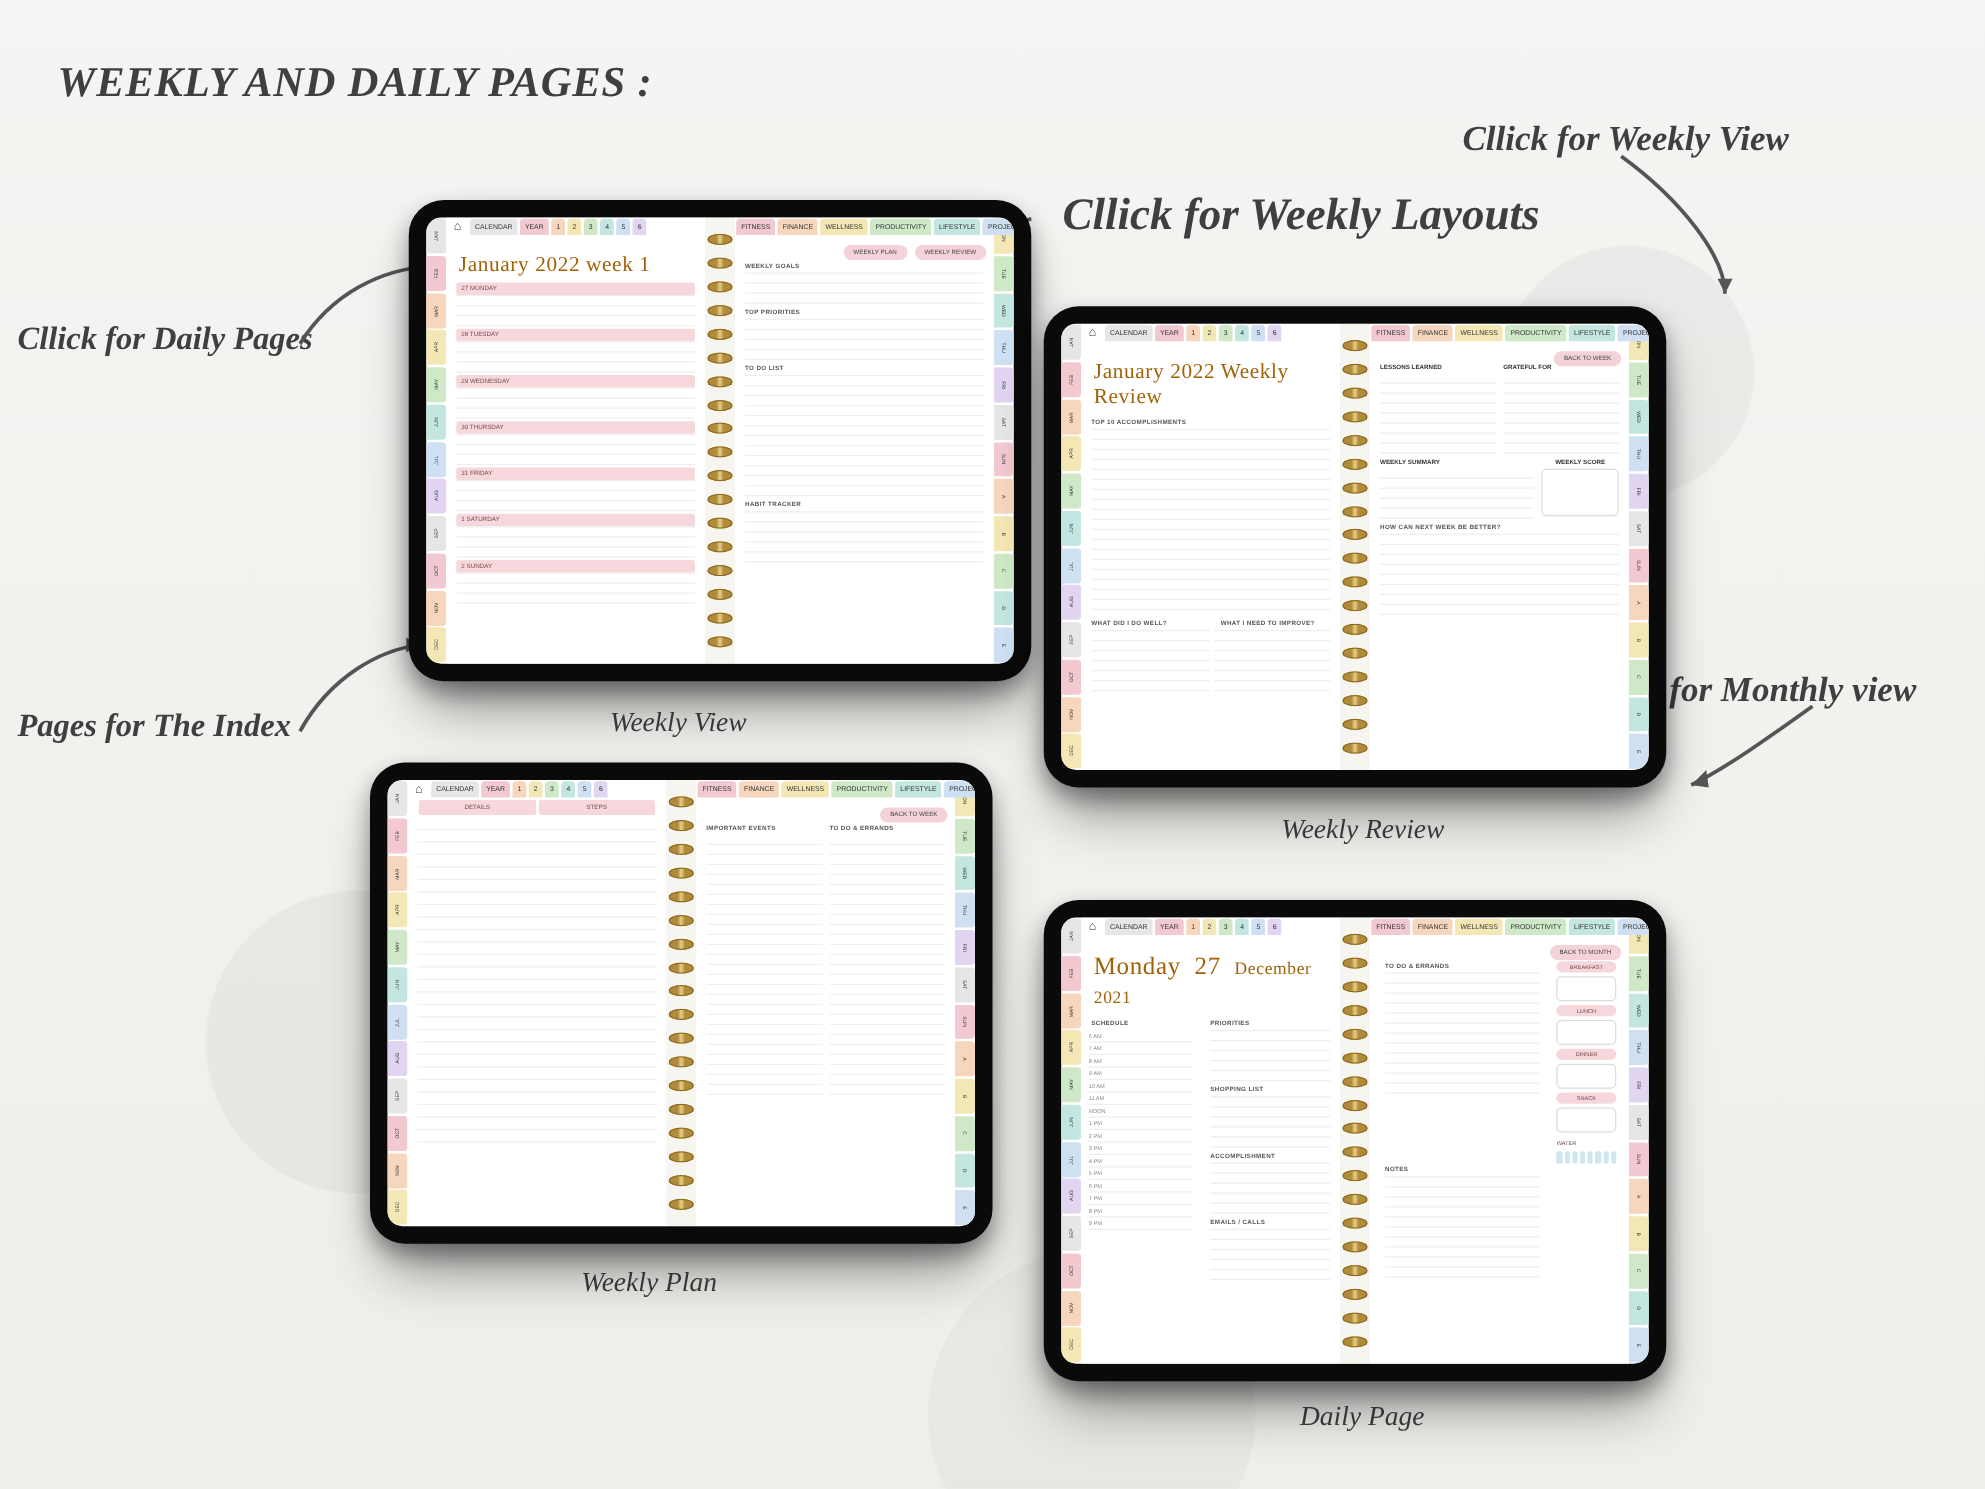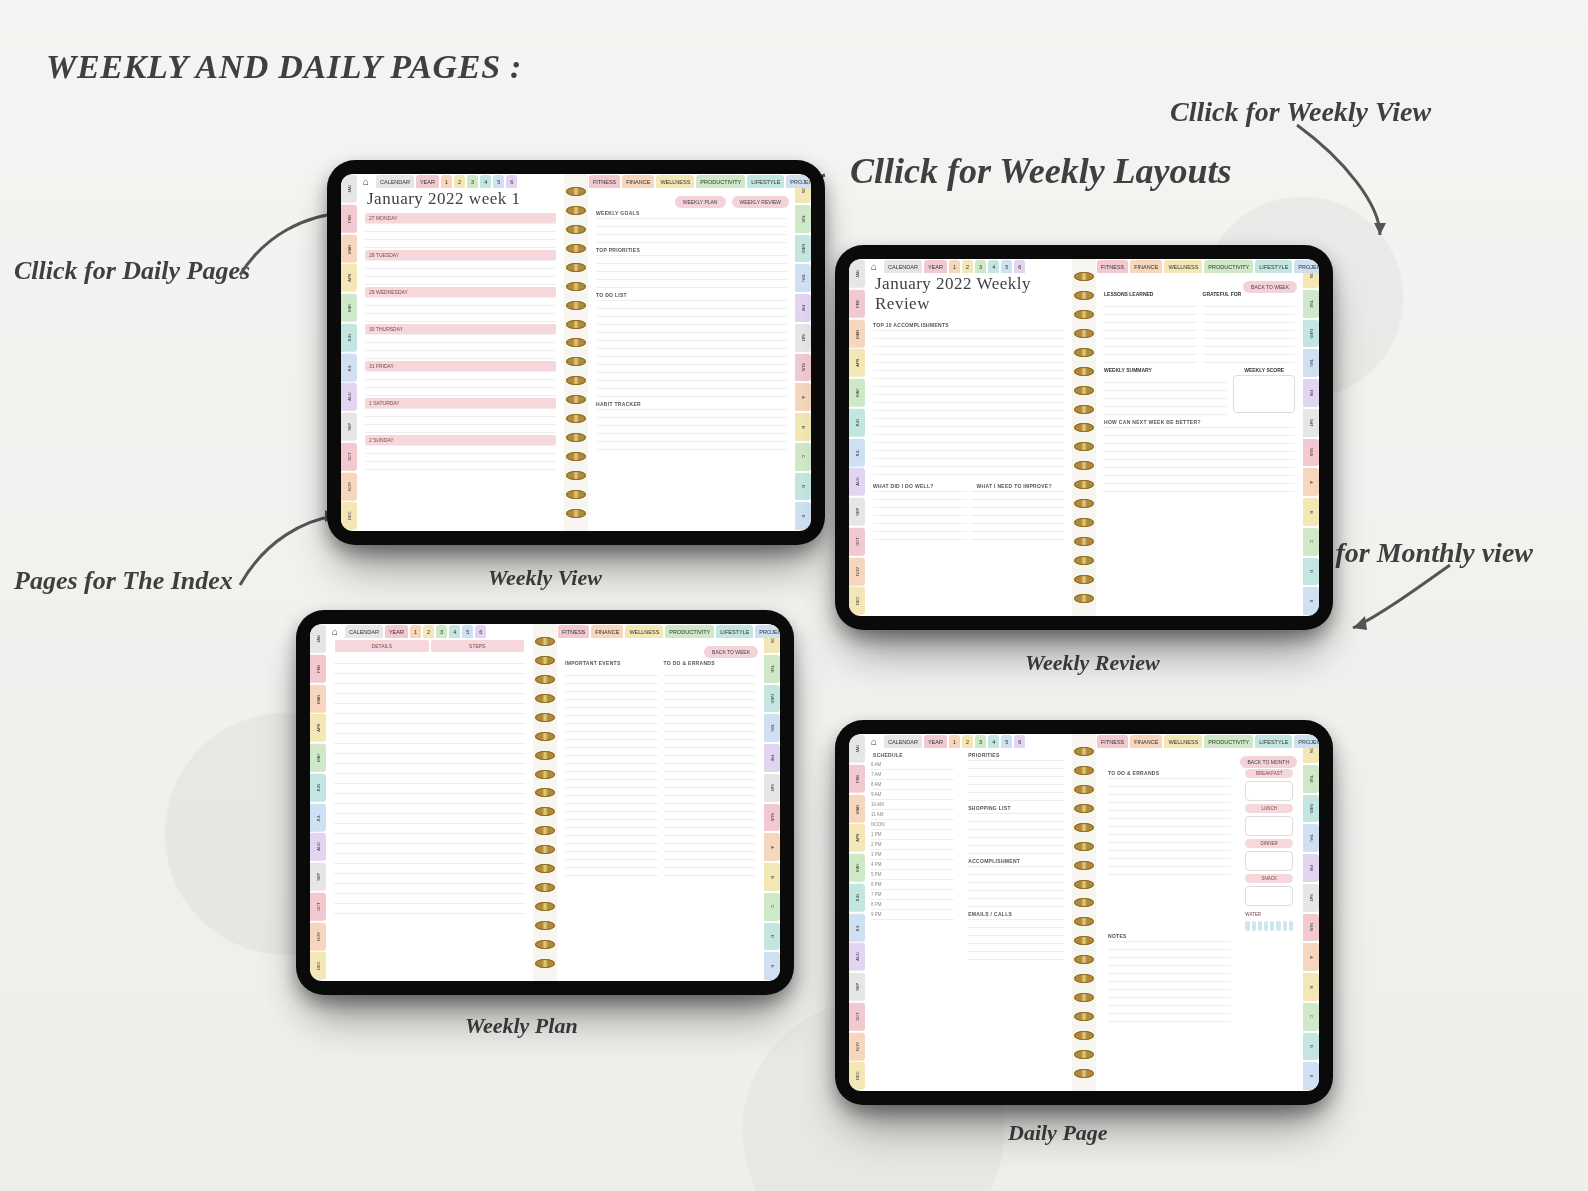--- a/index.html
+++ b/index.html
@@ -13,21 +13,21 @@
 
   
   .mktext{position:absolute;font-style:italic;font-weight:700;color:#3f3f3f;white-space:nowrap}
   #page-title   {left:46px; top:48px; font-size:34px;letter-spacing:.02em}
   #callout-daily{left:14px; top:256px;font-size:26px}
   #callout-index{left:14px; top:566px;font-size:26px}
   #callout-wklay{left:850px;top:150px;font-size:36px}
   #callout-wkvw {left:1170px;top:96px;font-size:28px}
   #callout-month{left:1260px;top:537px;font-size:28px}
 
-  .caption{position:absolute;font-style:italic;font-weight:700;font-size:22px;color:#3f3f3f;white-space:nowrap;text-align:center}
+  .caption{position:absolute;font-style:italic;font-weight:400;font-size:22px;color:#3f3f3f;white-space:nowrap;text-align:center}
 
   
   svg.arrow{position:absolute;overflow:visible;pointer-events:none}
   .arrow path{stroke:#555;stroke-width:3;fill:none}
   .arrow .head{fill:#555;stroke:none}
 
   
   .tablet{
     position:absolute;
     background:#0a0a0a;
@@ -58,21 +58,21 @@
     box-shadow:0 0 0 1px #8d6b23 inset;
   }
 
   .topbar{height:14px;display:flex;align-items:stretch}
   .home{width:18px;display:flex;align-items:center;justify-content:center;font-size:10px}
   .tab{flex:0 0 auto;font-size:5.5px;display:flex;align-items:center;justify-content:center;
        padding:0 4px;margin:1px 1px 0;border-radius:3px 3px 0 0;white-space:nowrap}
   .tsep{flex:1}
 
   .ptitle{font-family:'Brush Script MT','Segoe Script',cursive;font-size:17px;font-weight:400;
-          padding:1px 10px 4px;letter-spacing:.5px;color:#404040}
+          padding:14px 10px 4px;letter-spacing:.5px;color:#a16207}
   .ptitle.big{font-size:20px}
 
   .pillrow{position:absolute;top:22px;right:6px;display:flex;gap:6px}
   .pill{font-size:5px;padding:3px 8px;border-radius:10px;background:#f4d2d9;color:#444;white-space:nowrap}
 
   .sect-label{font-size:5px;font-weight:700;letter-spacing:.3px;color:#555;margin:4px 8px 2px}
   .ruled{margin:0 8px 4px;border-top:1px solid #eee}
   .ruled div{height:7px;border-bottom:1px solid #eee}
 
   .daytab{display:block;font-size:5px;color:#7a4a4a;background:#f6d7dc;
@@ -141,21 +141,21 @@
     <polygon class="head" points="8,60 3,48 15,50"></polygon>
 </svg>
 <svg class="arrow" style="left:1345px;top:560px;width:110px;height:90px">
   <path d="M105,5 C70,30 35,55 8,68"></path>
     <polygon class="head" points="8,68 20,56 22,70"></polygon>
 </svg>
 
 <div class="caption" style="left:488px;top:565px">Weekly View</div>
 <div class="caption" style="left:1025px;top:650px">Weekly Review</div>
 <div class="caption" style="left:465px;top:1013px">Weekly Plan</div>
-<div class="caption" style="left:1008px;top:1120px">Daily Page</div>
+<div class="caption" style="left:1040px;top:1120px">Daily Page</div>
 
 <div class="tablet" style="left:327px;top:160px;width:498px;height:385px">
   <div class="screen">
     <div class="left-tabs">
         <div class="lt c-gray">JAN</div>
         <div class="lt c-pink">FEB</div>
         <div class="lt c-peach">MAR</div>
         <div class="lt c-yel">APR</div>
         <div class="lt c-grn">MAY</div>
         <div class="lt c-teal">JUN</div>
@@ -691,20 +691,25 @@
           <span class="home">⌂</span>
           <span class="tab c-gray">CALENDAR</span>
           <span class="tab c-pink">YEAR</span>
           <span class="tab c-peach">1</span>
           <span class="tab c-yel">2</span>
           <span class="tab c-grn">3</span>
           <span class="tab c-teal">4</span>
           <span class="tab c-blue">5</span>
           <span class="tab c-lil">6</span>
         </div>
+      <div class="ptitle big">
+        <span>Monday</span>&nbsp;
+        <span>27</span>&nbsp;
+        <span style="font-size:14px">December 2021</span>
+      </div>
       <div style="display:flex;height:calc(100% - 54px)">
         <div style="flex:0 0 46%">
           <div class="sect-label">SCHEDULE</div>
           <div class="hrs">
               <div class="row">
                 <span class="h">6 AM</span>
               </div>
               <div class="row">
                 <span class="h">7 AM</span>
               </div>

